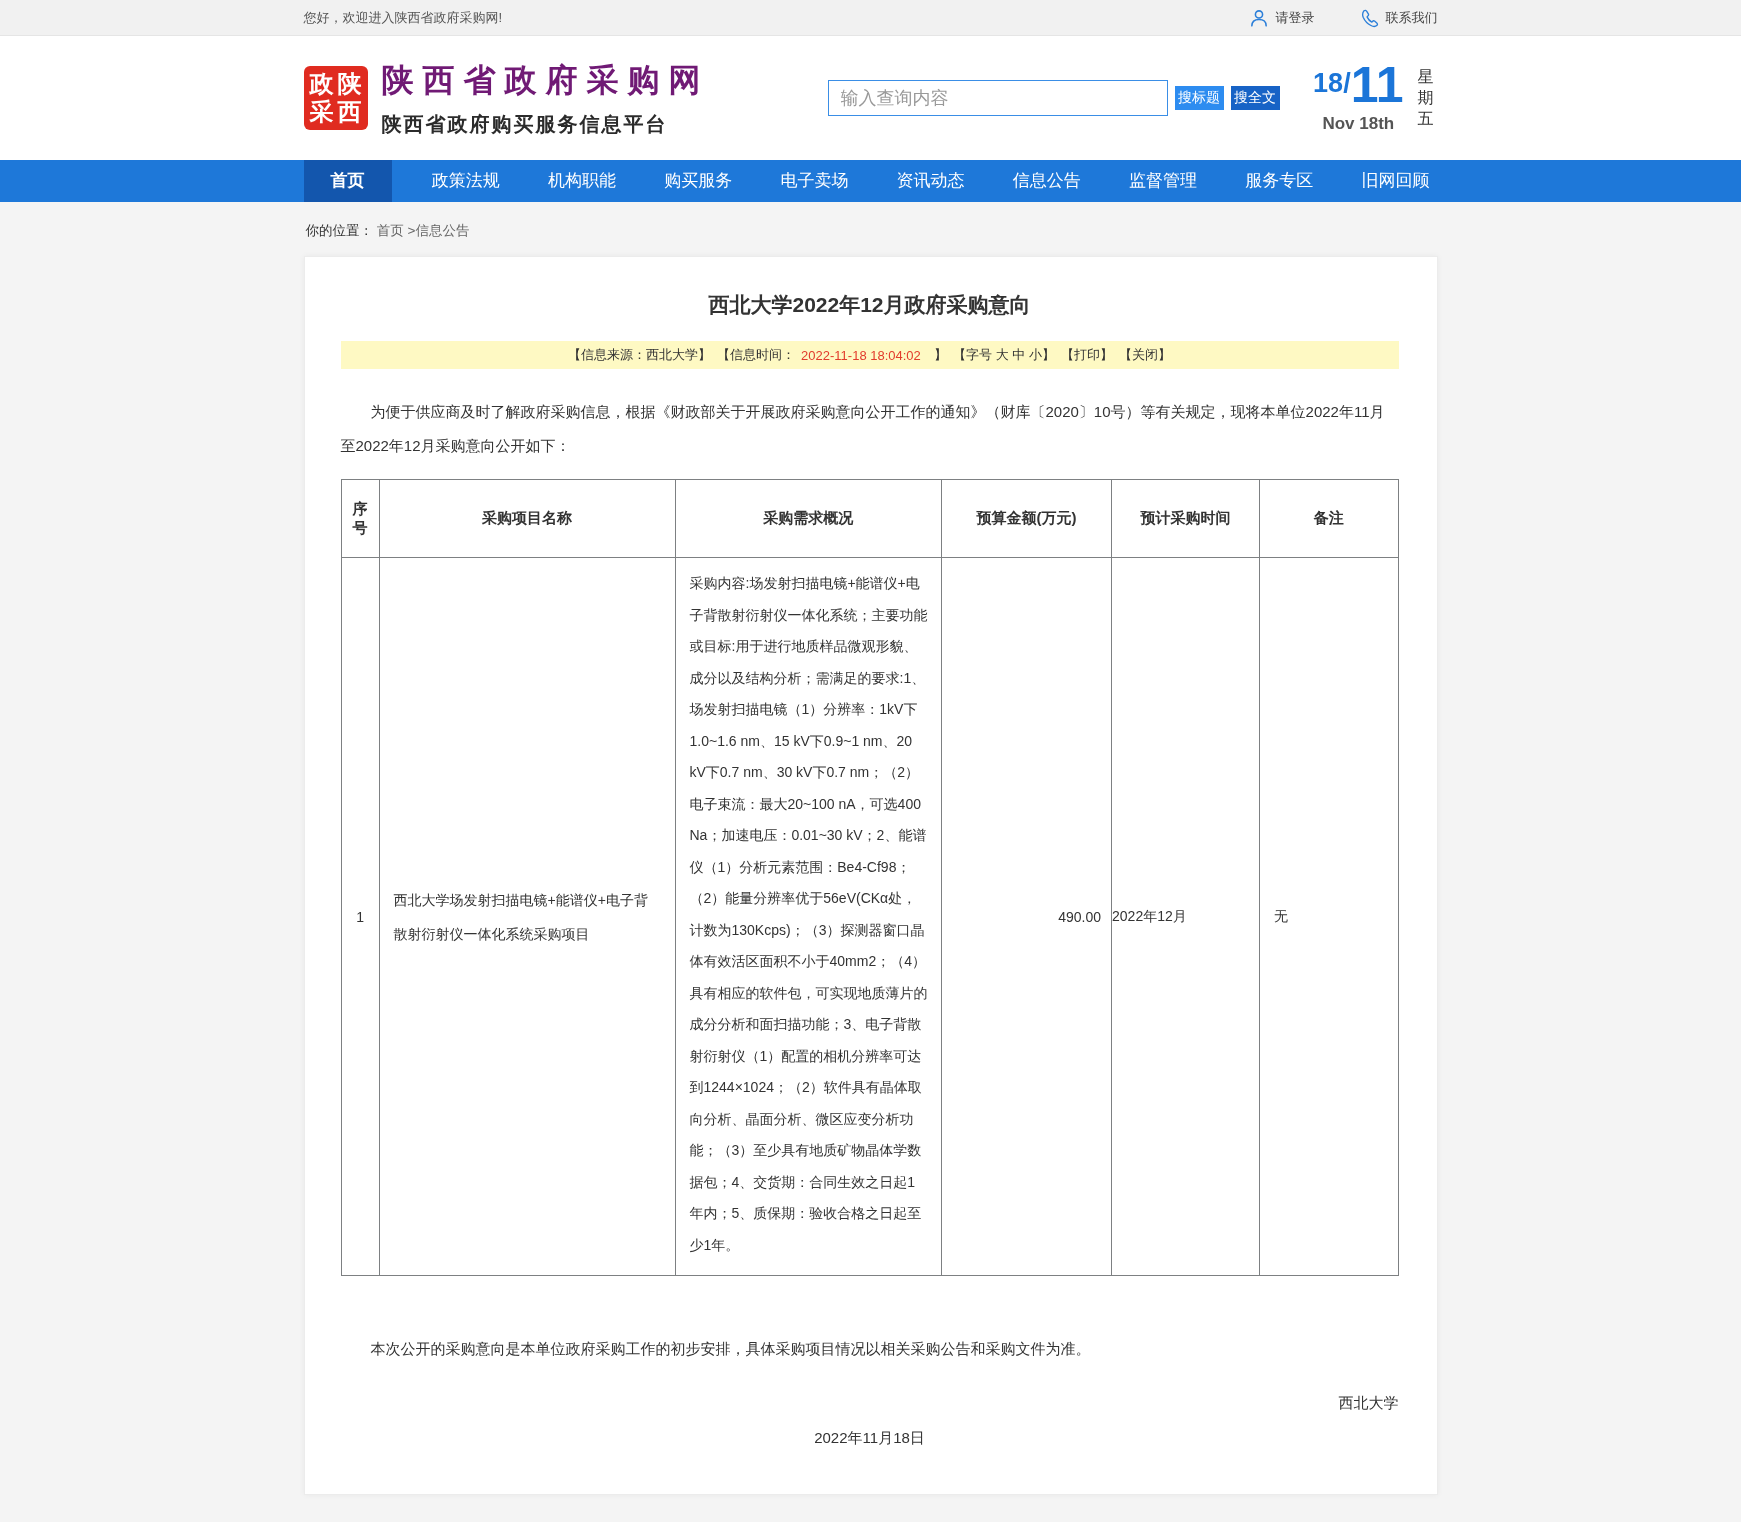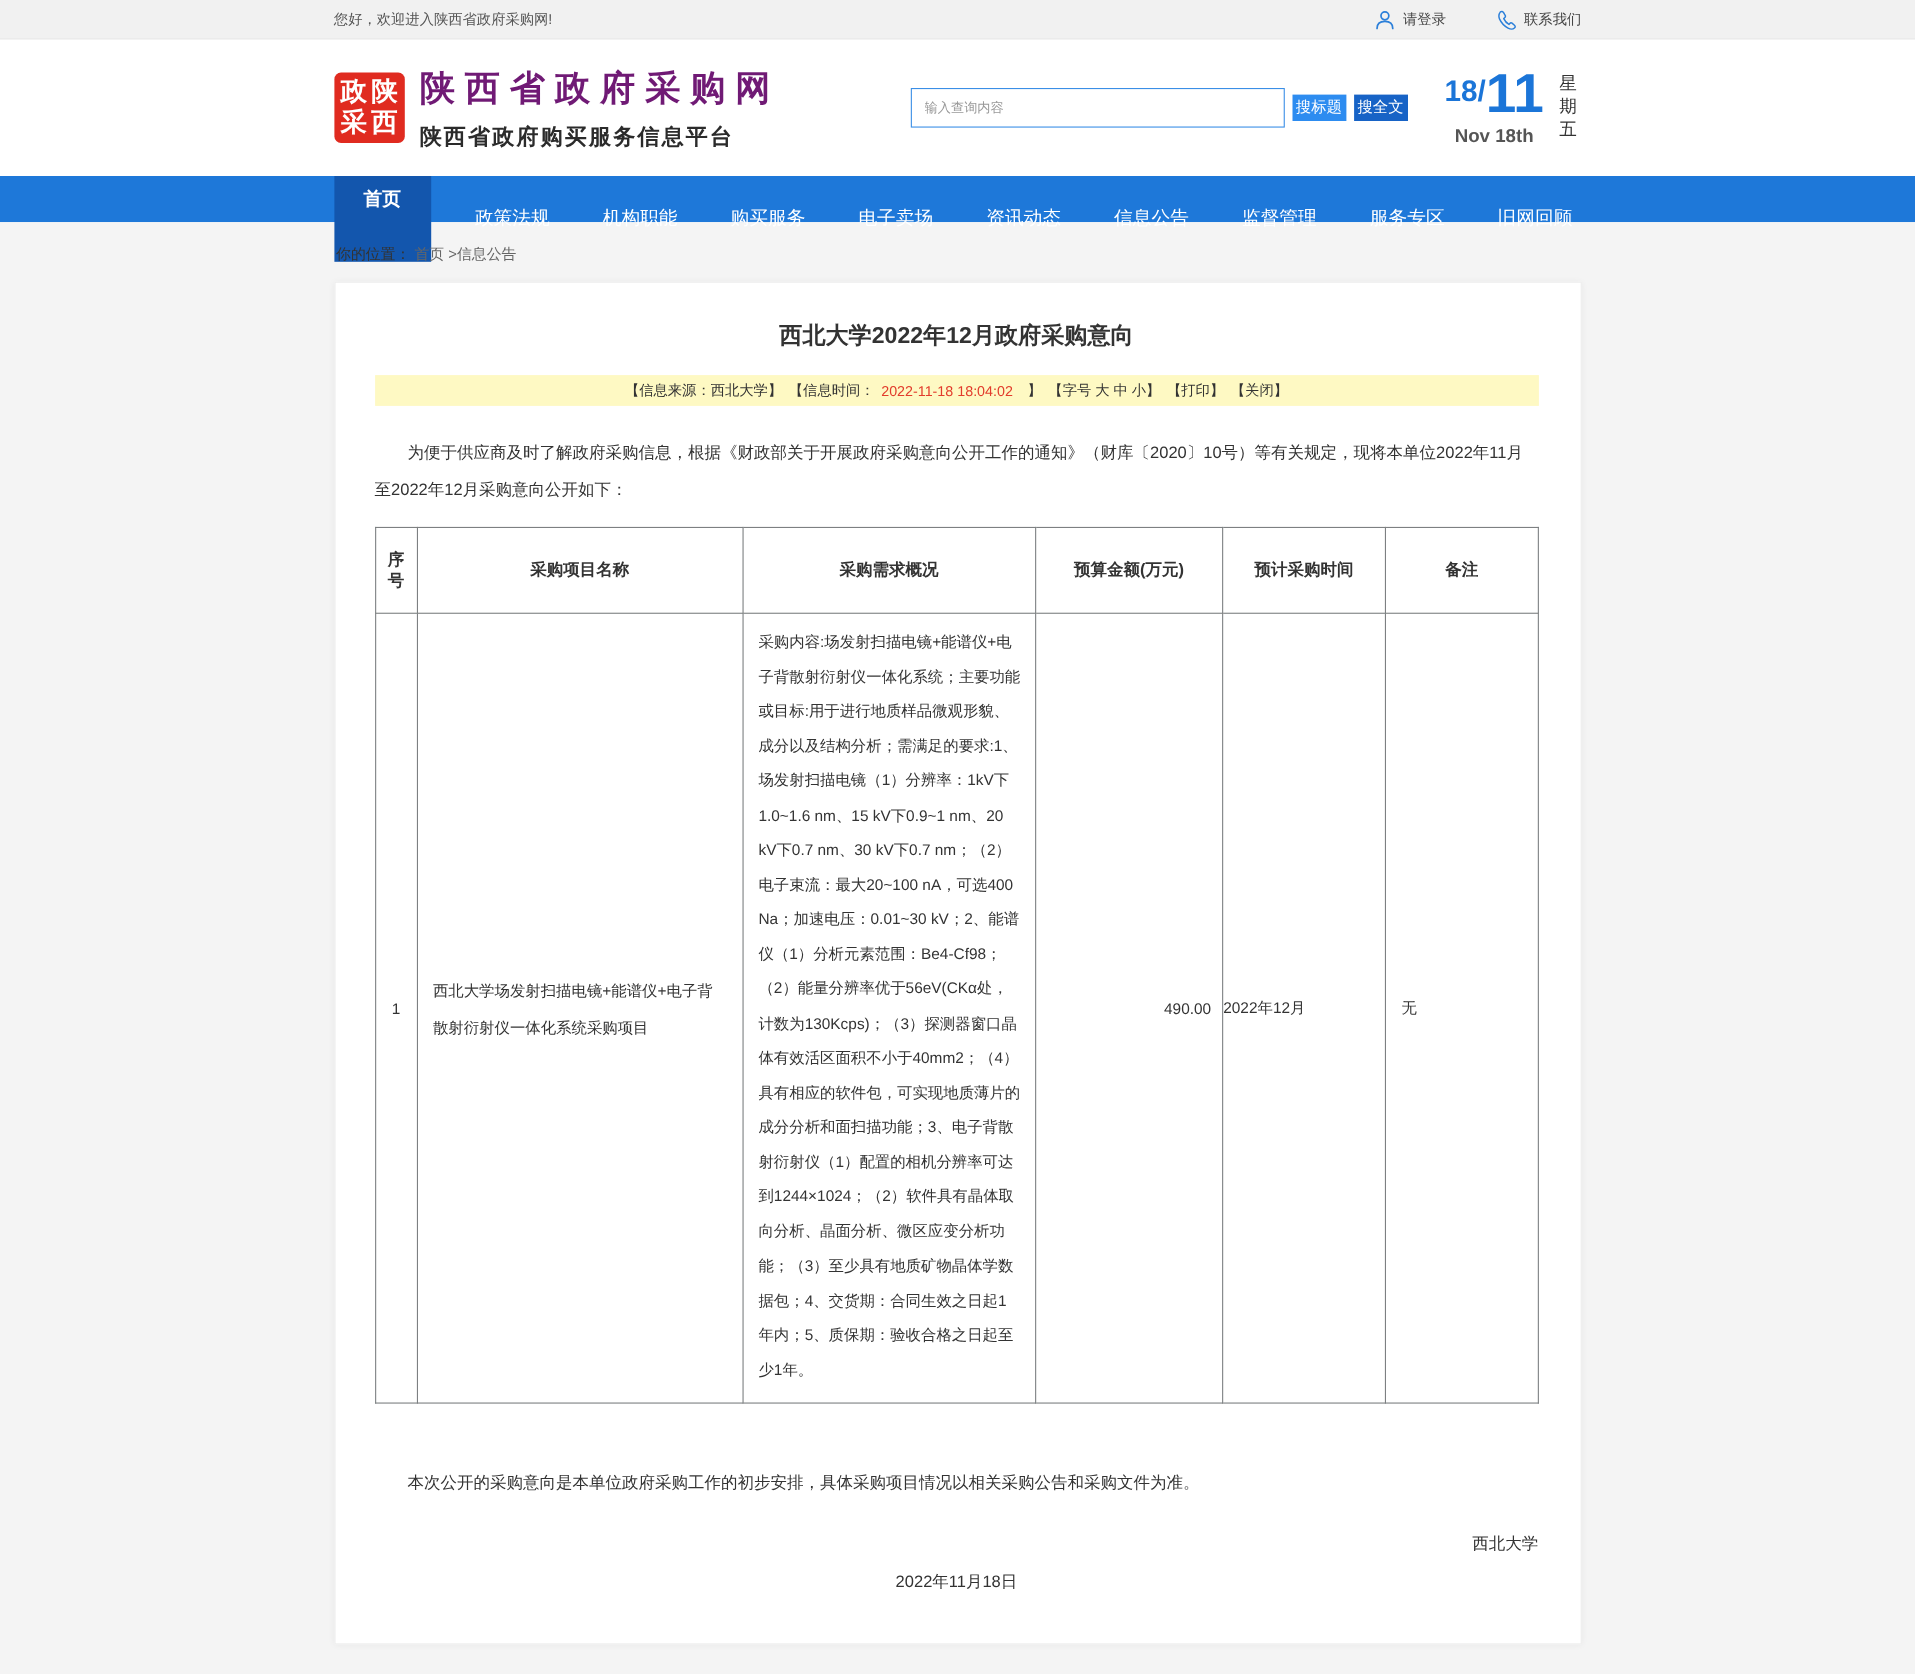--- a/index.html
+++ b/index.html
@@ -23,39 +23,39 @@
   .header-inner { display:flex; align-items:center; height:124px; }
   .logo-block { display:flex; align-items:center; gap:14px; cursor:pointer; }
   .seal { width:64px; height:64px; background:#e02b20; border-radius:6px;
           display:grid; grid-template-columns:1fr 1fr; grid-template-rows:1fr 1fr;
           padding:5px; gap:2px; }
   .seal span { color:#fff; font-weight:bold; font-size:24px; line-height:26px; text-align:center; }
   .site-name { font-size:32px; font-weight:bold; color:#701a75; letter-spacing:9px; }
   .site-subtitle { font-size:20px; font-weight:bold; color:#2b2b2b; letter-spacing:2px; margin-top:8px; }
 
   .search-block { display:flex; align-items:center; margin-left:118px; }
-  .search-input { width:340px; height:36px; border:1px solid #3a8ee6; font-size:12px;
+  .search-input { width:340px; height:36px; border:1px solid #3a8ee6; font-size:18px;
                   padding:2px 12px; color:#be185d; outline:none; }
   .search-input::placeholder { color:#999; }
   .btn-search { height:24px; width:49px; border:none; color:#fff; font-size:14px; cursor:pointer; }
   .btn-title { background:#2d8cf0; margin-left:7px; }
   .btn-full  { background:#1763c6; margin-left:7px; }
 
   .date-block { margin-left:auto; display:flex; align-items:flex-start; gap:14px; padding-right:4px; }
   .date-nums { text-align:center; }
   .date-line { display:flex; align-items:center; }
   .date-day { color:#1b75d8; font-size:27px; font-weight:bold; line-height:30px; padding-bottom:4px; }
   .date-month { color:#1b75d8; font-size:50px; font-weight:bold; line-height:46px; }
   .date-en { font-size:17px; font-weight:bold; color:#555; margin-top:6px; }
   .weekday { display:flex; flex-direction:column; font-size:16px; color:#333; line-height:21px; padding-top:4px; }
 
   
   .nav { background:#1e78d9; height:42px; }
   .nav-inner { display:flex; justify-content:space-between; align-items:stretch; }
-  .nav-item { color:#fff; font-size:17px; line-height:42px; padding:18px 8px; text-decoration:none; cursor:pointer; white-space:nowrap; }
+  .nav-item { color:#fff; font-size:17px; line-height:42px; padding:0 8px; text-decoration:none; cursor:pointer; white-space:nowrap; }
   .nav-item.active { background:#1356ad; width:88px; text-align:center; padding:0; font-weight:bold; }
 
   
   .page { background:#f4f4f4; padding-bottom:27px; }
   .breadcrumb { padding:20px 2px 16px; font-size:13.5px; color:#333; }
   .breadcrumb a { color:#666; text-decoration:none; cursor:pointer; }
 
   .card { background:#fff; border:1px solid #ececec; box-shadow:0 0 6px rgba(0,0,0,.05);
           padding:34px 38px 46px 36px; }
   .article-title { text-align:center; font-size:21px; font-weight:bold; color:#333; }

